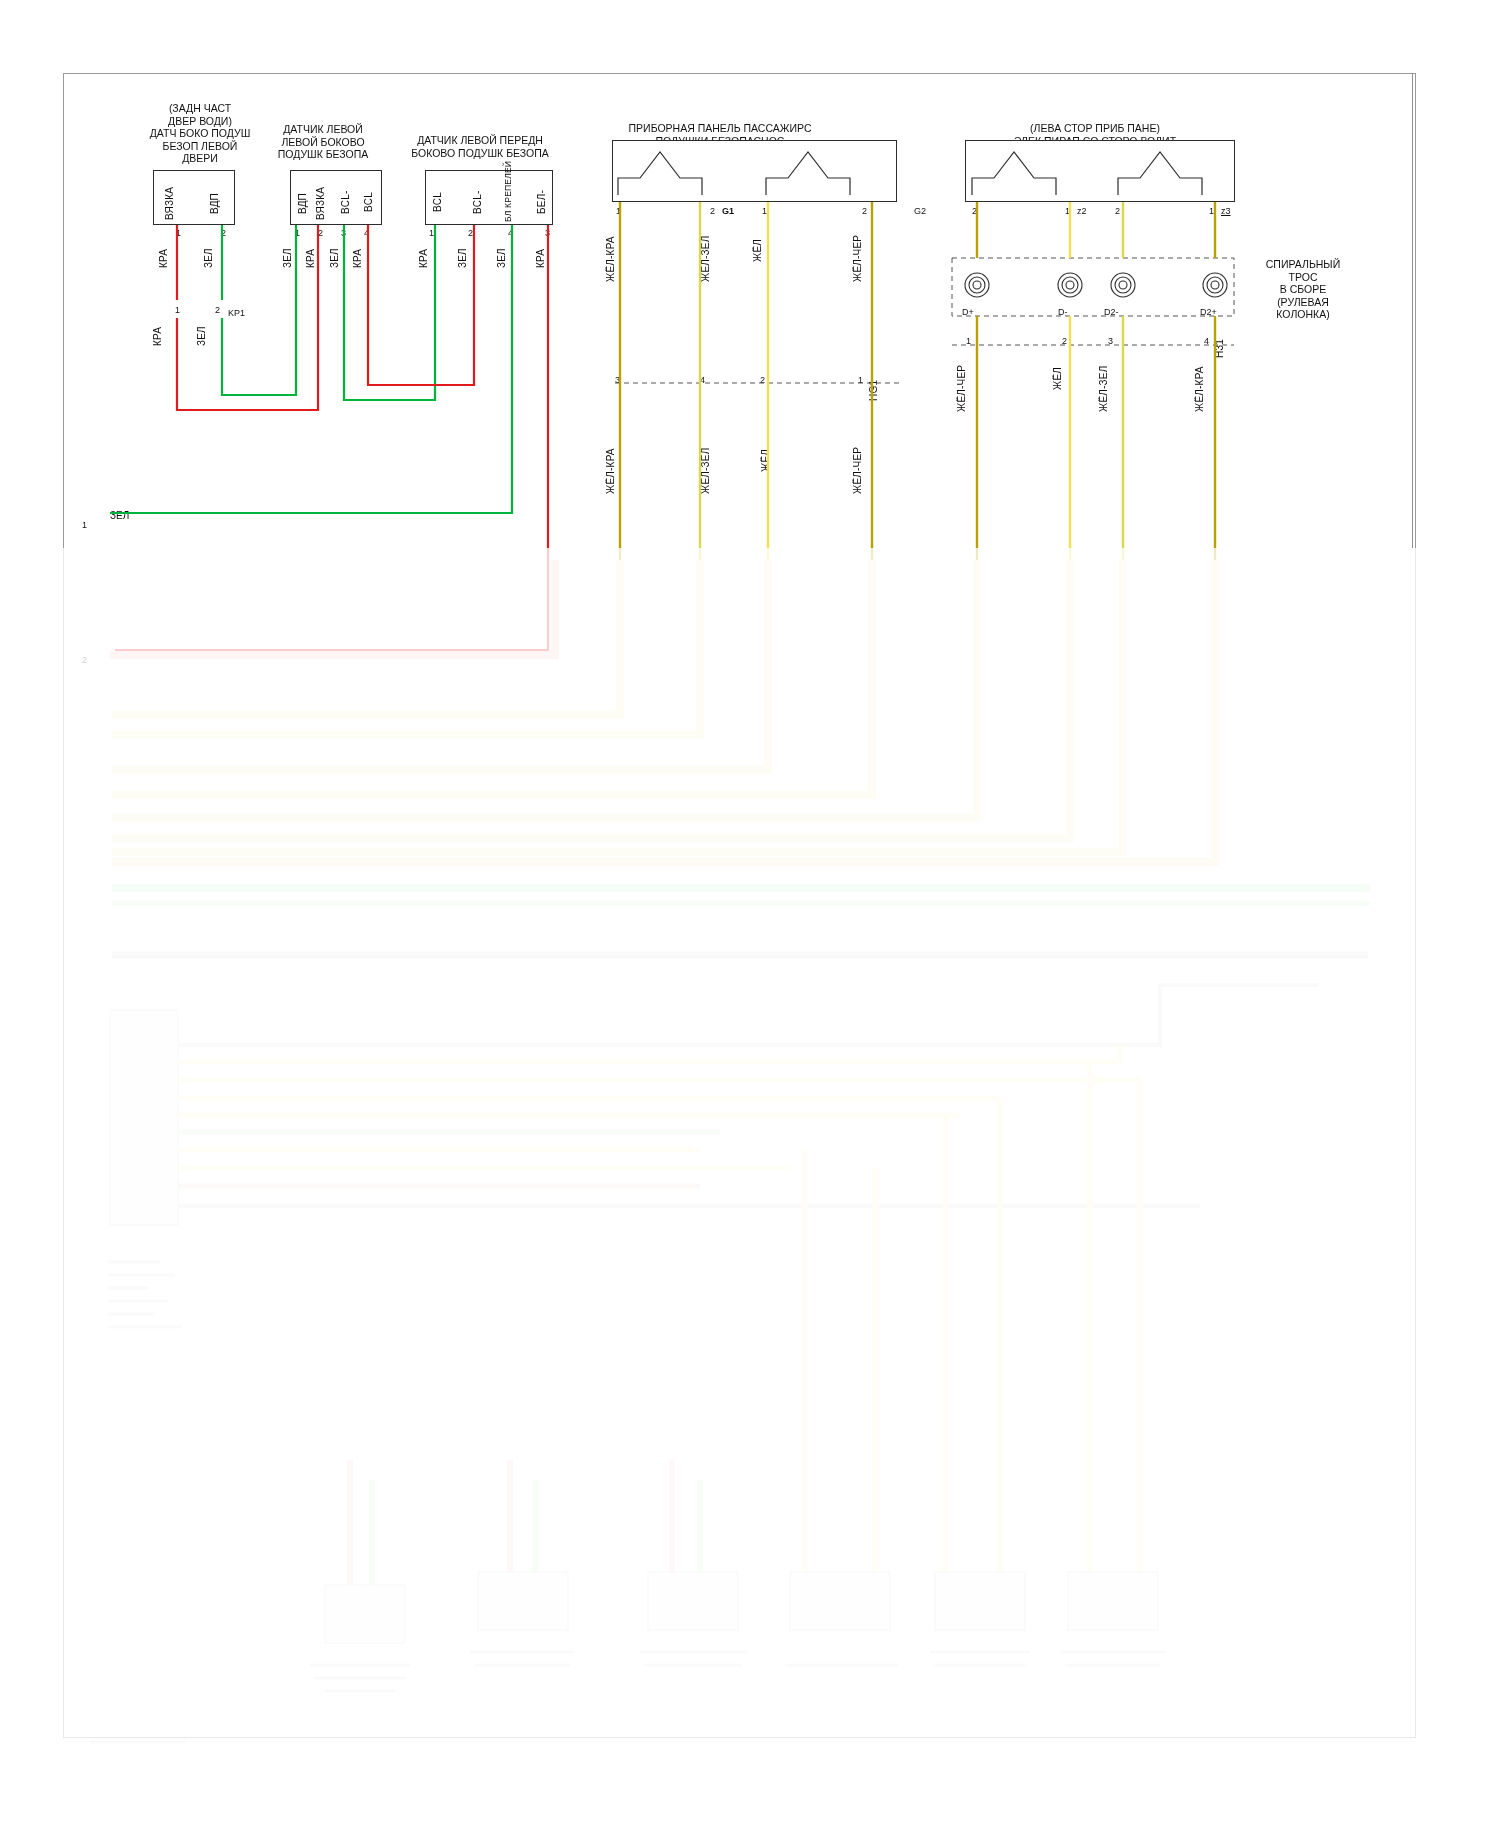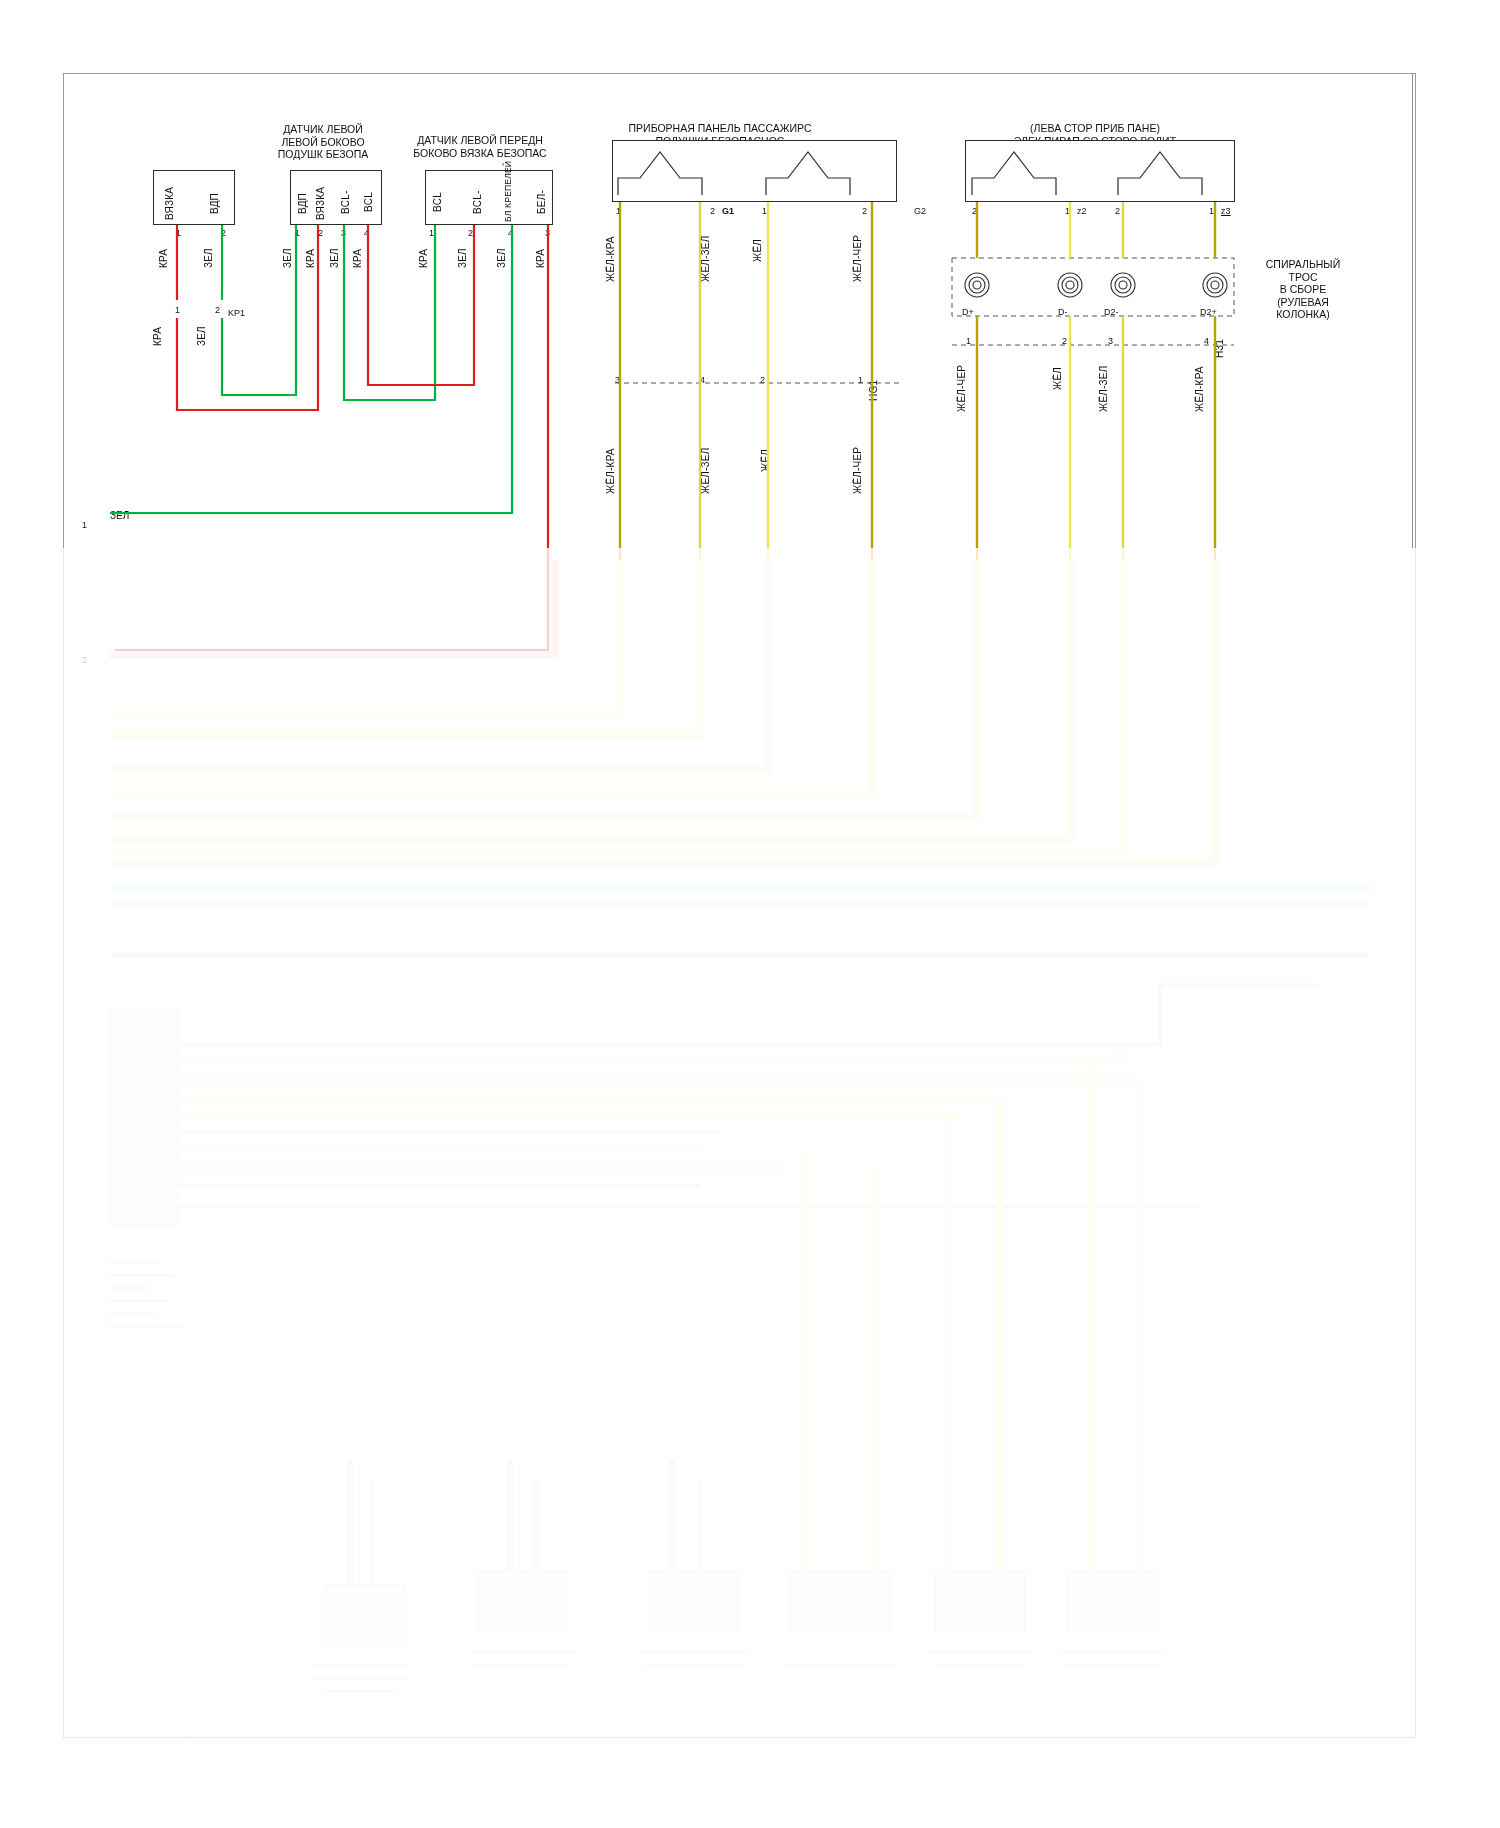--- a/index.html
+++ b/index.html
@@ -89,25 +89,30 @@
   .ghost { opacity: .45; }
 </style>
 </head>
 <body>
 
 <div class="canvas">
 
   <div class="page-border"></div>
   <div class="inner-right-rule"></div>
 
+  <div class="lbl" style="left:105px; top:102px; width:190px;">(ЗАДН ЧАСТ
+ДВЕР ВОДИ)
+ДАТЧ БОКО ПОДУШ
+БЕЗОП ЛЕВОЙ
+ДВЕРИ</div>
   <div class="lbl" style="left:258px; top:123px; width:130px;">ДАТЧИК ЛЕВОЙ
 ЛЕВОЙ БОКОВО
 ПОДУШК БЕЗОПА</div>
   <div class="lbl" style="left:390px; top:134px; width:180px;">ДАТЧИК ЛЕВОЙ ПЕРЕДН
-БОКОВО ВЯЗКА БЕЗОПАС</div>
+БОКОВО ПОДУШК БЕЗОПА</div>
   <div class="lbl" style="left:590px; top:122px; width:260px;">ПРИБОРНАЯ ПАНЕЛЬ ПАССАЖИРС
 ПОДУШКИ БЕЗОПАСНОС</div>
   <div class="lbl" style="left:955px; top:122px; width:280px;">(ЛЕВА СТОР ПРИБ ПАНЕ)
 ЭЛЕК ПИРАП СО СТОРО ВОДИТ</div>
 
   <div class="box" style="left:153px; top:170px; width:82px; height:55px;"></div>
   <div class="vt" style="left:164px; top:178px; height:42px;">ВЯЗКА</div>
   <div class="vt" style="left:209px; top:180px; height:34px;">ВДП</div>
   <div class="tiny" style="left:176px; top:228px;">1</div>
   <div class="tiny" style="left:221px; top:228px;">2</div>

